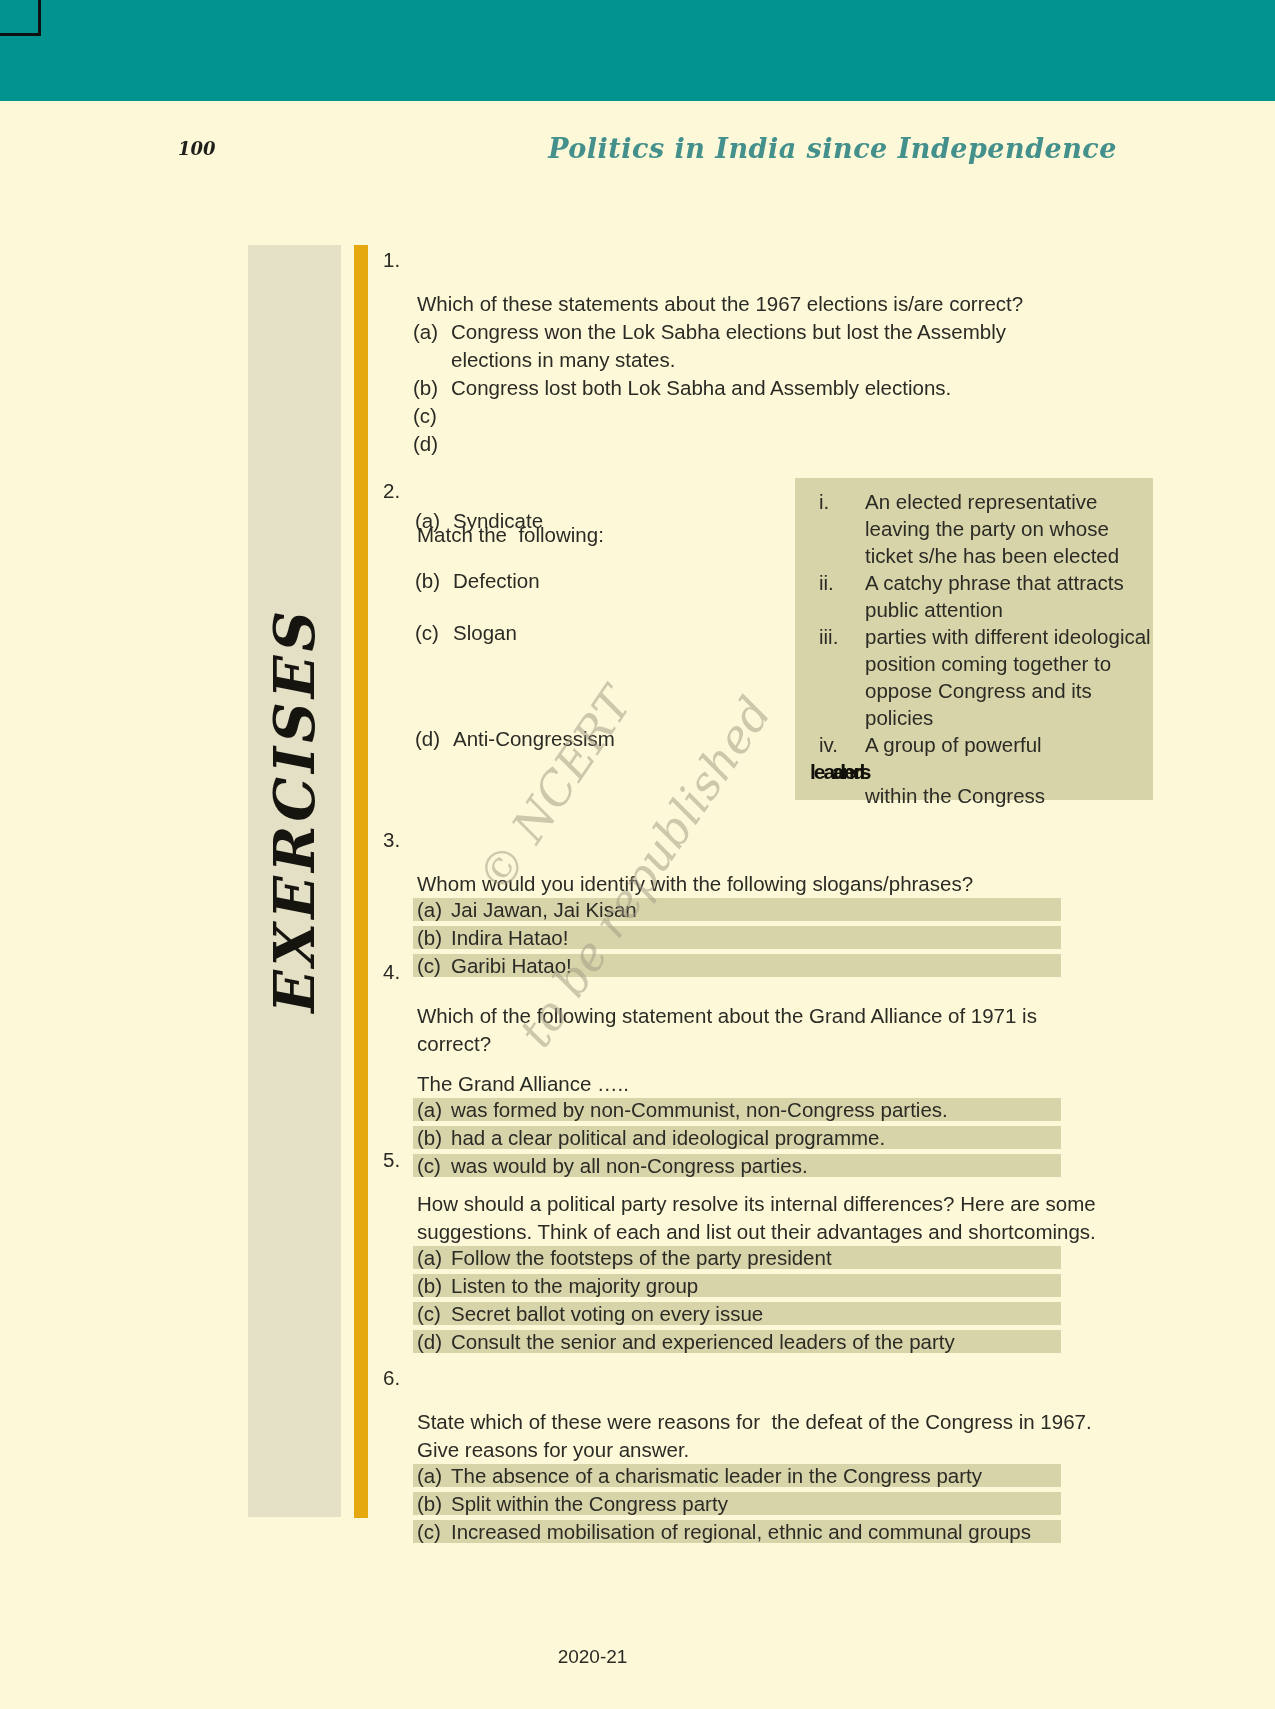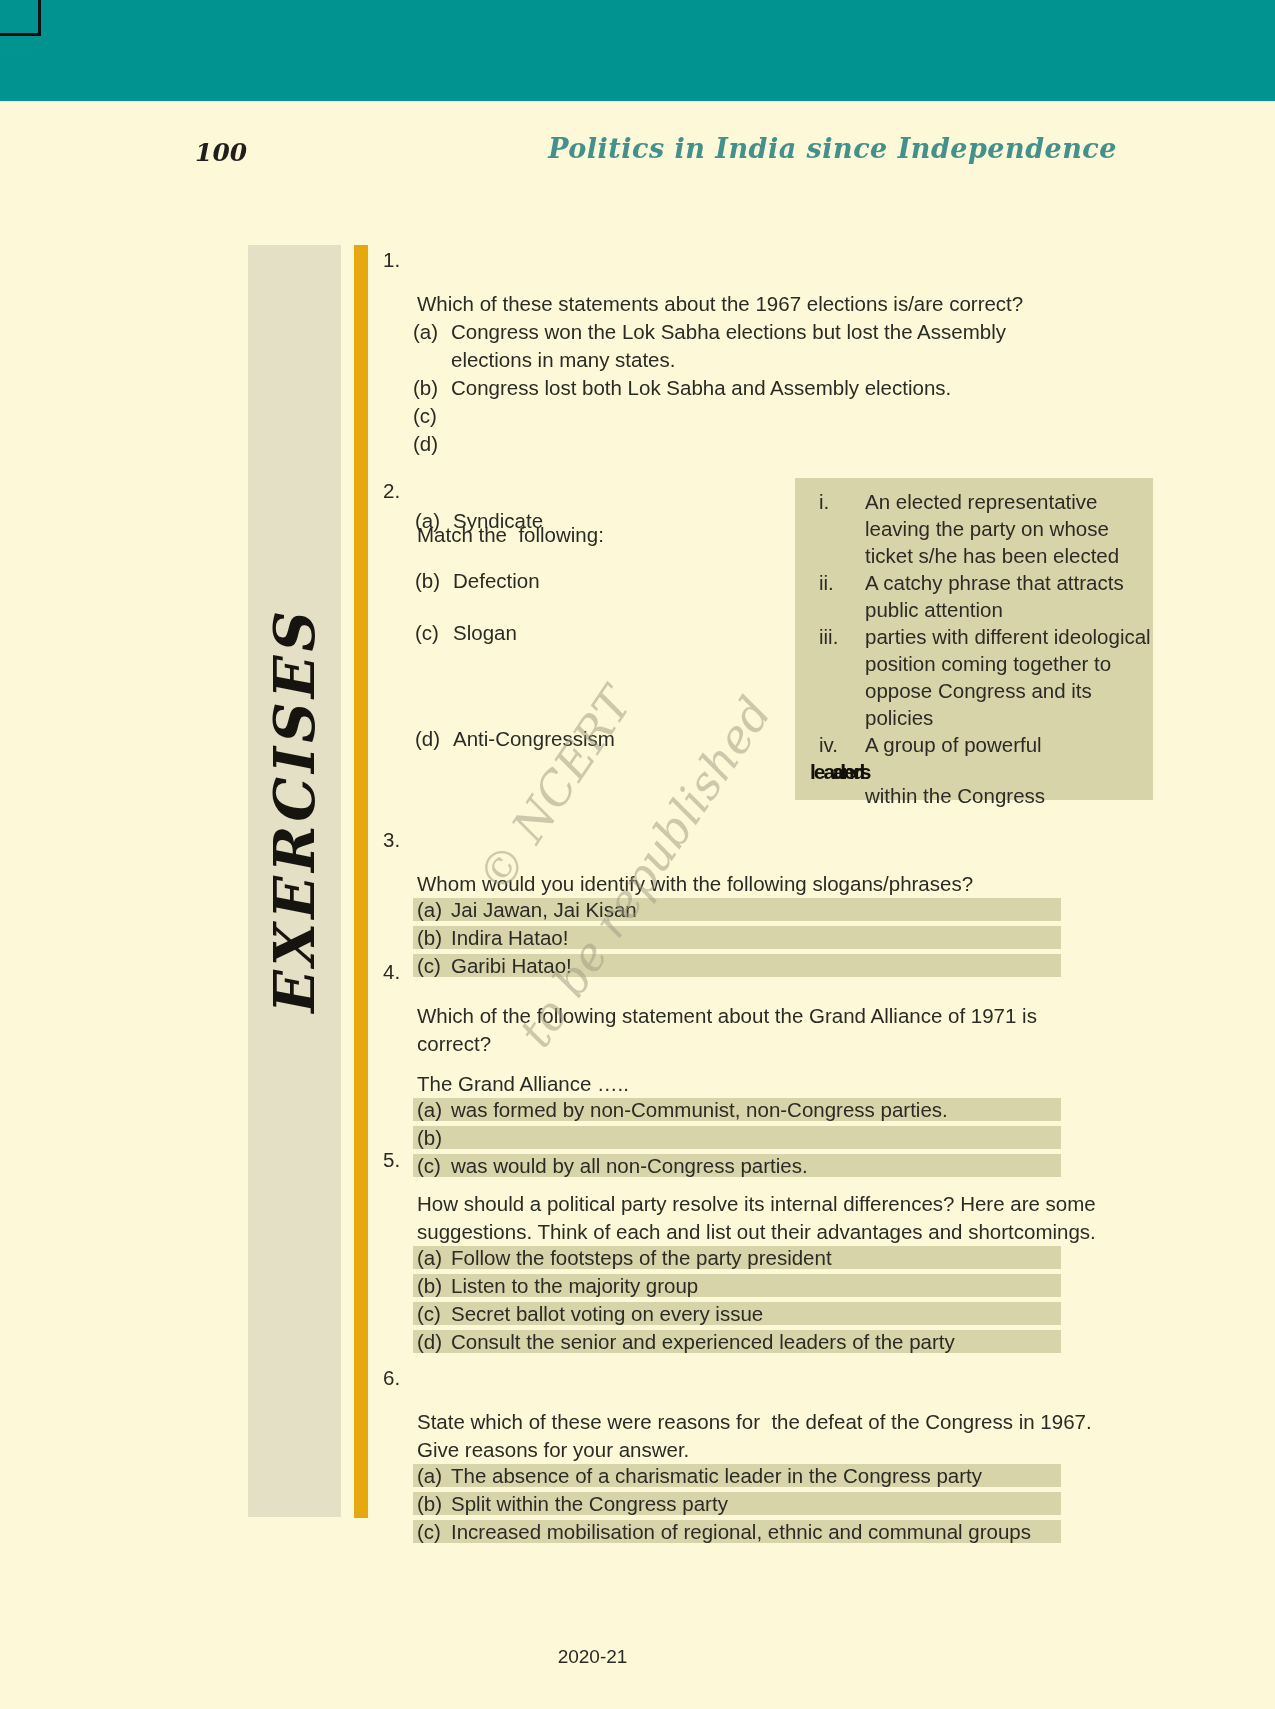--- a/index.html
+++ b/index.html
@@ -2,21 +2,21 @@
 <html style="--c-band: #009390; --c-page_bg: #FDF8D7; --c-panel: #E4E0C6; --c-stripe: #E5A80E; --c-highlight: #D8D4A9; --c-box_bg: #D8D4A9; --c-title: #43908C; --c-text: #2B2B26;"><head>
 <meta charset="utf-8">
 <style>
   html,body{margin:0;padding:0;}
   body{font-family:"Liberation Sans",sans-serif;}
   .page{position:relative;width:1275px;height:1709px;background:var(--c-page_bg,#FDF8D7);overflow:hidden;}
 
   .band{position:absolute;left:0;top:0;width:1275px;height:101px;background:var(--c-band,#009390);}
   .crop-mark{position:absolute;left:0;top:0;width:38px;height:33px;border-right:3px solid #101010;border-bottom:3px solid #101010;}
 
-  .page-number{position:absolute;left:195px;top:138px;font-family:"DejaVu Serif",serif;font-style:italic;font-weight:600;font-size:25px;color:#1f1f1c;}
+  .page-number{position:absolute;left:178px;top:138px;font-family:"DejaVu Serif",serif;font-style:italic;font-weight:600;font-size:18px;color:#1f1f1c;}
   .book-title{position:absolute;right:158px;top:133px;font-family:"DejaVu Serif",serif;font-style:italic;font-weight:600;font-size:27px;letter-spacing:.5px;color:var(--c-title,#43908C);}
 
   .sidebar-panel{position:absolute;left:248px;top:245px;width:93px;height:1272px;background:var(--c-panel,#E4E0C6);}
   .gold-stripe{position:absolute;left:354px;top:245px;width:14px;height:1273px;background:var(--c-stripe,#E5A80E);}
   .sidebar-label{position:absolute;left:294px;top:810px;transform:translate(-50%,-50%) rotate(-90deg);transform-origin:center;font-family:"DejaVu Serif",serif;font-style:italic;font-weight:700;font-size:56px;letter-spacing:4px;color:#15140f;white-space:nowrap;}
 
   .content{position:absolute;left:0;top:0;width:1275px;height:1709px;z-index:3;}
   .q{position:absolute;left:383px;width:800px;font-size:20.5px;line-height:28px;color:var(--c-text,#2B2B26);}
   .qhead{display:flex;}
   .qnum{width:34px;flex:0 0 34px;}
@@ -152,20 +152,21 @@
           <span class="qnum">4.</span>
           <div class="qtext">Which of the following statement about the Grand Alliance of 1971 is correct?</div>
         </div>
         <div class="qsub">The Grand Alliance …..</div>
         <div class="opt hl">
           <span class="olabel">(a)</span>
           <span class="otext">was formed by non-Communist, non-Congress parties.</span>
         </div>
         <div class="opt hl">
           <span class="olabel">(b)</span>
+          <span class="otext">had a clear political and ideological programme.</span>
         </div>
         <div class="opt hl">
           <span class="olabel">(c)</span>
           <span class="otext">was would by all non-Congress parties.</span>
         </div>
       </div>
       <div class="q" style="top: 1146px;">
         <div class="qhead">
           <span class="qnum">5.</span>
           <div class="qtext">How should a political party resolve its internal differences? Here are some suggestions. Think of each and list out their advantages and shortcomings.</div>

